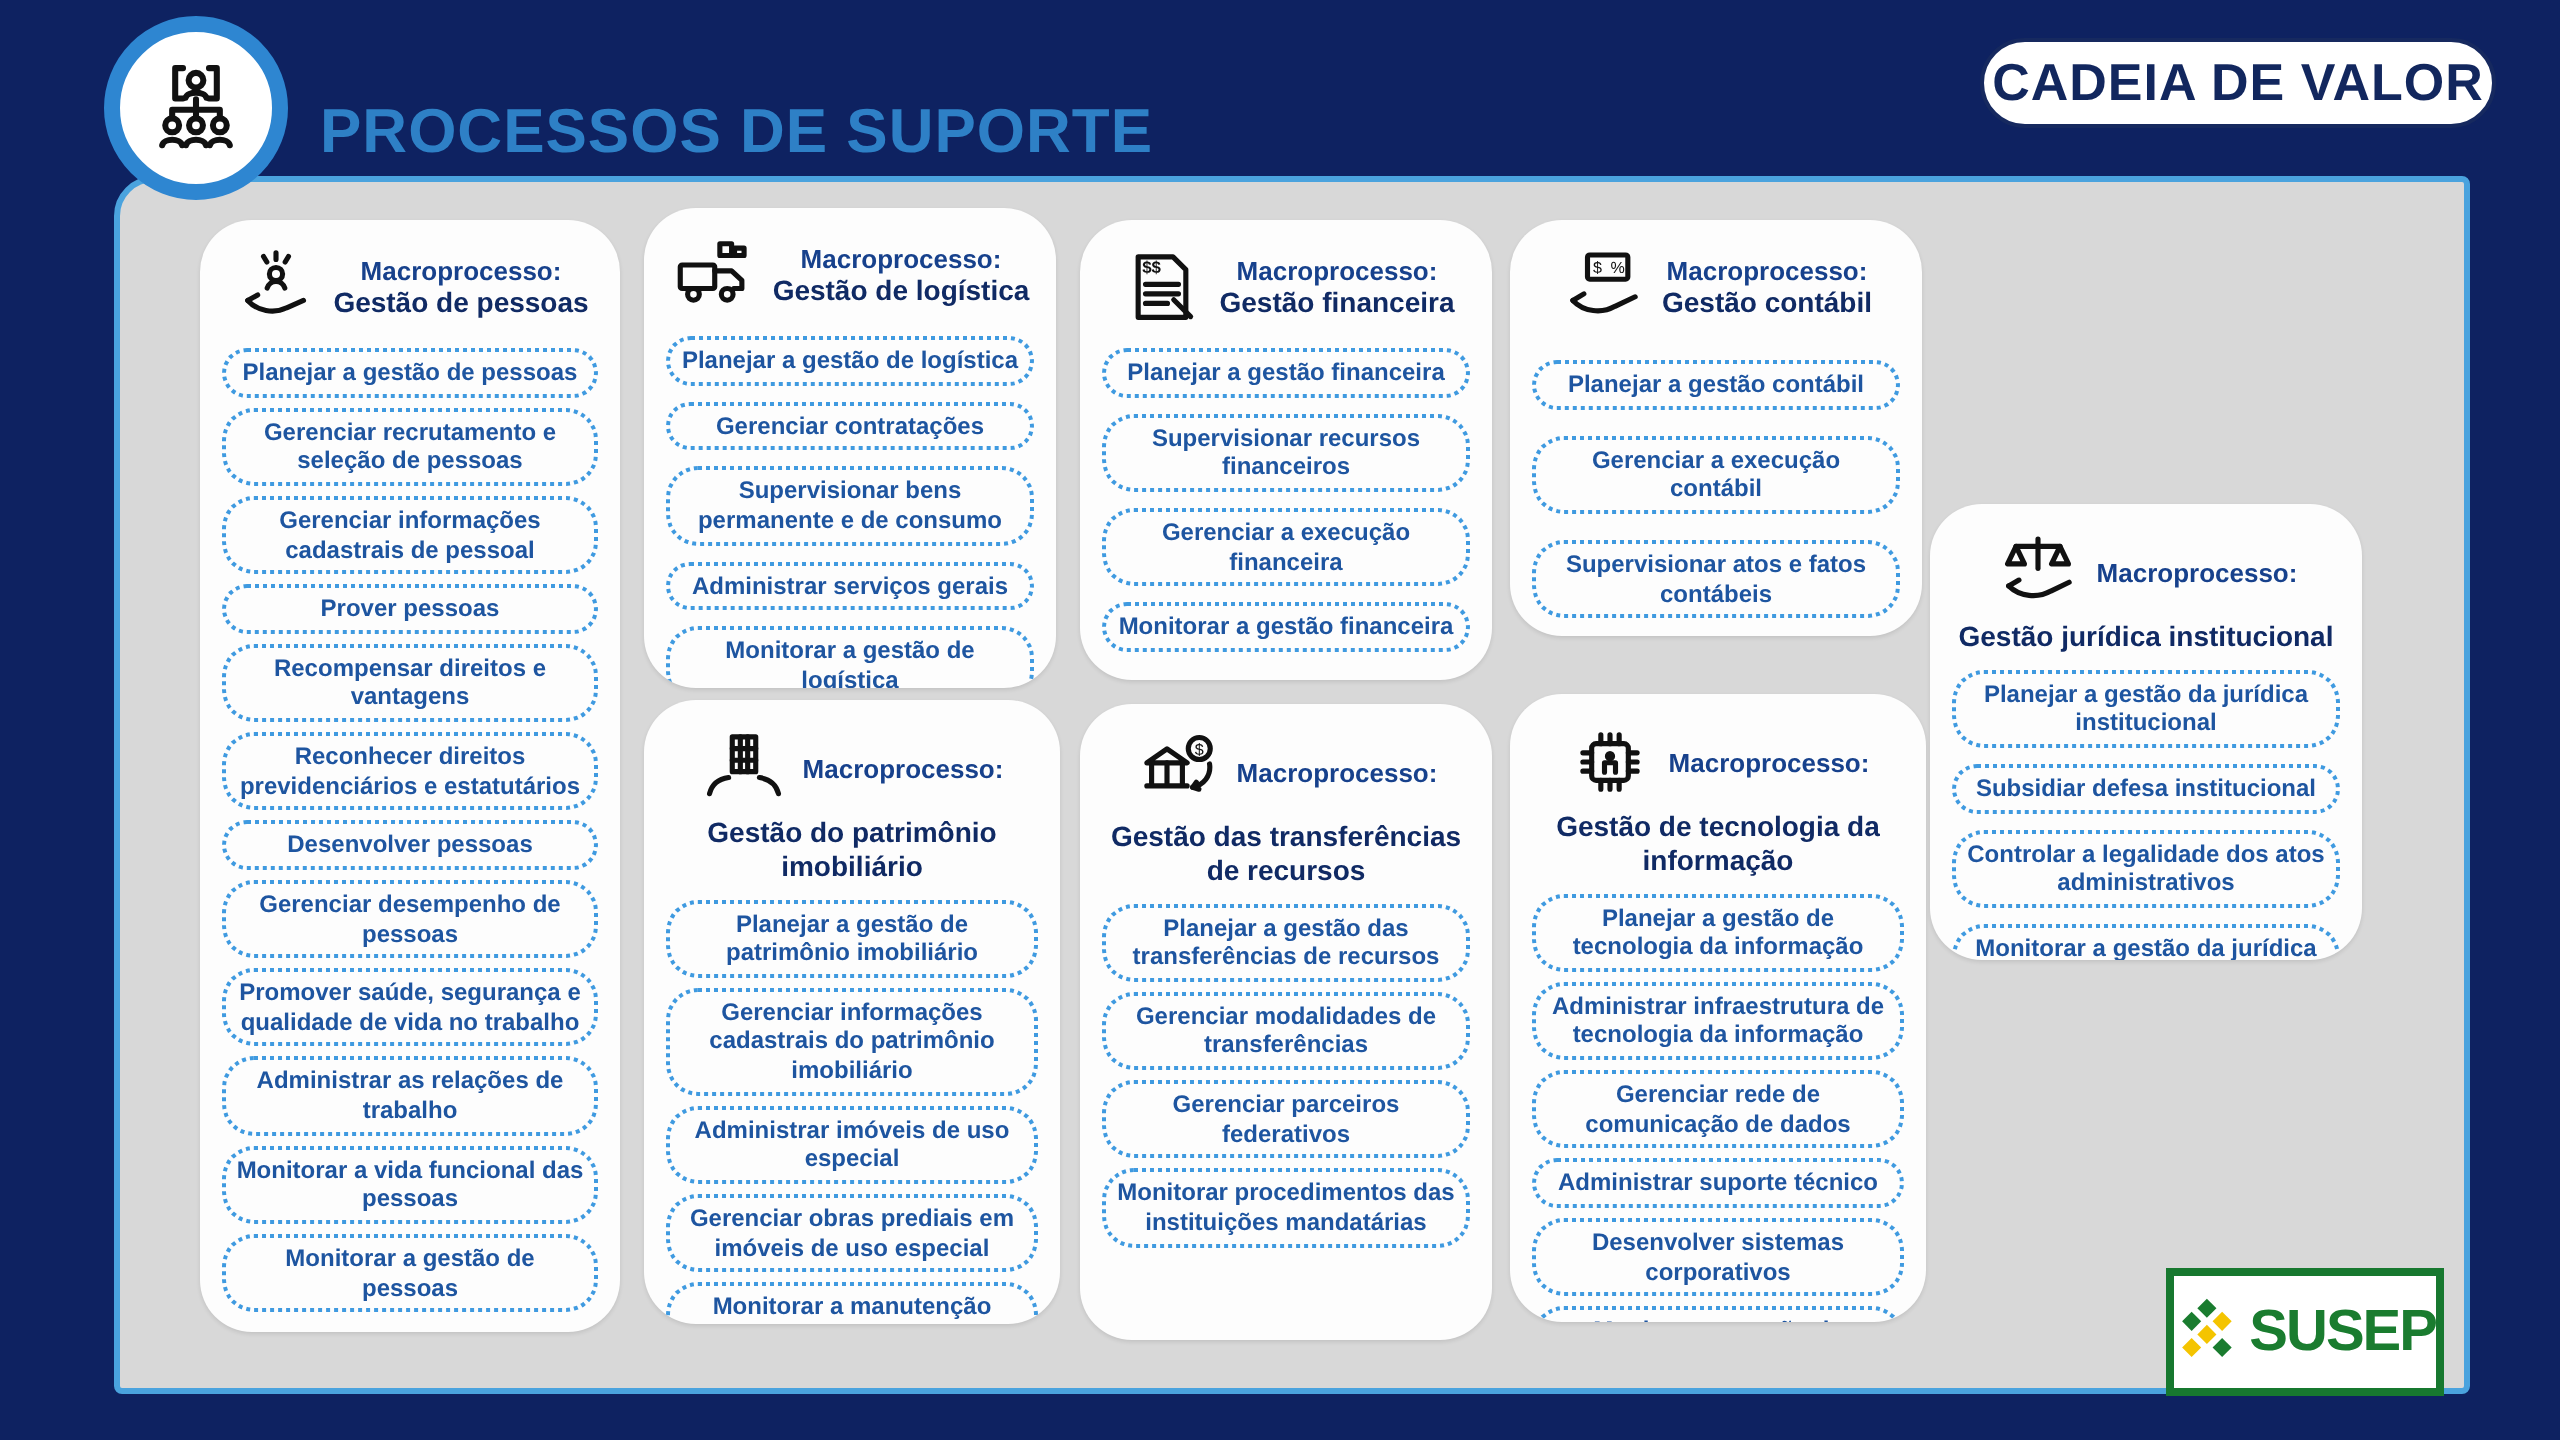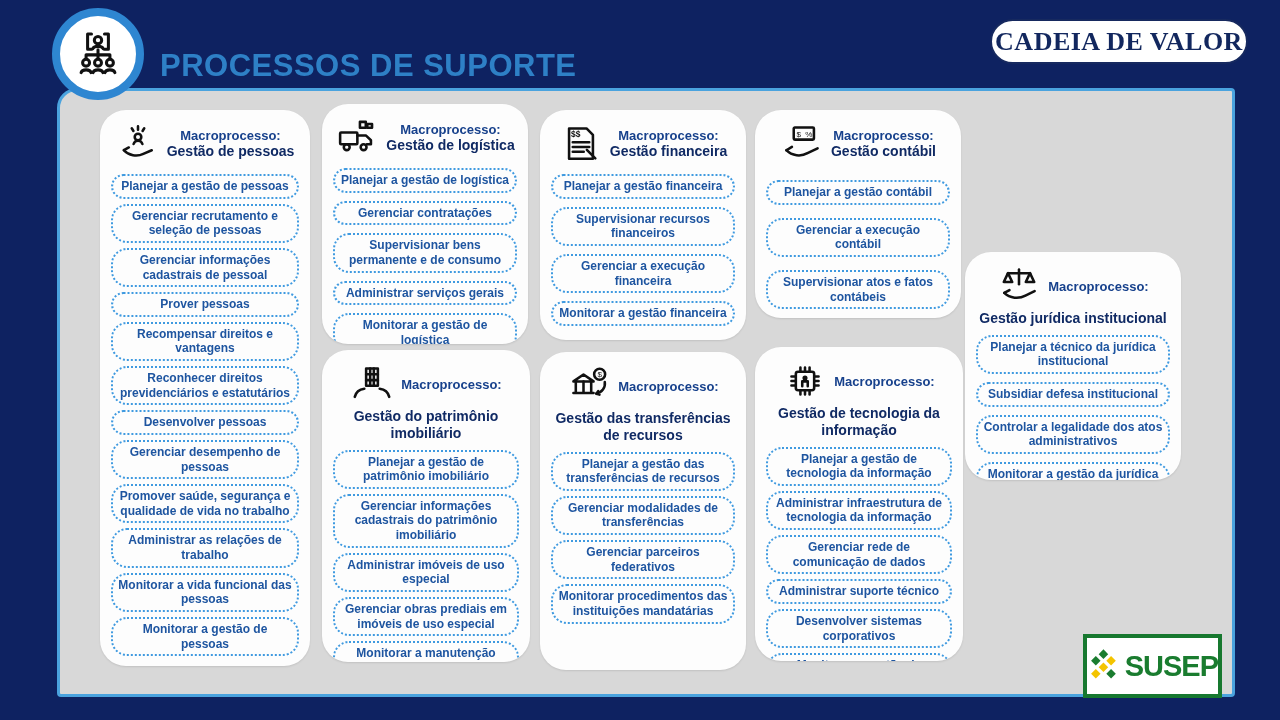--- a/index.html
+++ b/index.html
@@ -11,21 +11,21 @@
 
   
   .head-circle{position:absolute;left:52px;top:8px;width:92px;height:92px;background:#fff;
                border:8px solid #2e86d1;border-radius:50%;box-sizing:border-box;z-index:5;
                display:flex;align-items:center;justify-content:center;}
   .head-circle svg{width:52px;height:52px;}
   .page-title{position:absolute;left:160px;top:48px;font-size:31px;font-weight:bold;
               color:#2e80c6;letter-spacing:.5px;z-index:4;}
   .badge{position:absolute;left:990px;top:19px;width:258px;height:45px;background:#fff;
          border:2px solid #16295f;border-radius:23px;display:flex;align-items:center;justify-content:center;
-         color:#12275e;font-size:26px;font-weight:bold;letter-spacing:.5px;box-sizing:border-box;z-index:5;font-family:Liberation Serif, serif;}
+         color:#12275e;font-size:26px;font-weight:bold;letter-spacing:.5px;box-sizing:border-box;z-index:5;}
 
   
   .card{position:absolute;background:#fdfdfd;border-radius:26px;box-sizing:border-box;
         padding:12px 8px 8px;display:flex;flex-direction:column;overflow:hidden;
         box-shadow:0 1px 2px rgba(0,0,0,.10);z-index:2;}
   .card-head{display:flex;align-items:center;justify-content:center;gap:7px;flex:0 0 auto;}
   .mp-icon{flex:0 0 auto;display:flex;}
   .mp-icon svg{width:44px;height:44px;}
   .head-text{display:flex;flex-direction:column;align-items:center;}
   .mp-label{font-weight:bold;color:#17418c;font-size:13px;text-align:left;}
@@ -201,21 +201,21 @@
           <path d="M6 5l-2.3 4.8h4.6z"></path>
             <path d="M18 5l-2.3 4.8h4.6z"></path>
           <path d="M4 15.8c3 3 8 3.4 11.5 1.4l5-2.4"></path>
             <path d="M4 15.8l2.8-1.6"></path>
         </svg>
       </span>
       <span class="mp-label">Macroprocesso:</span>
     </div>
     <div class="mp-title-full">Gestão jurídica institucional</div>
     <div class="items mid">
-      <div class="pill">Planejar a técnico da jurídica institucional</div>
+      <div class="pill">Planejar a gestão da jurídica institucional</div>
       <div class="pill">Subsidiar defesa institucional</div>
       <div class="pill">Controlar a legalidade dos atos administrativos</div>
       <div class="pill">Monitorar a gestão da jurídica institucional</div>
     </div>
   </div>
 
   <div class="card c6">
     <div class="card-head">
       <span class="mp-icon">
         <svg class="ic" viewBox="0 0 24 24">

